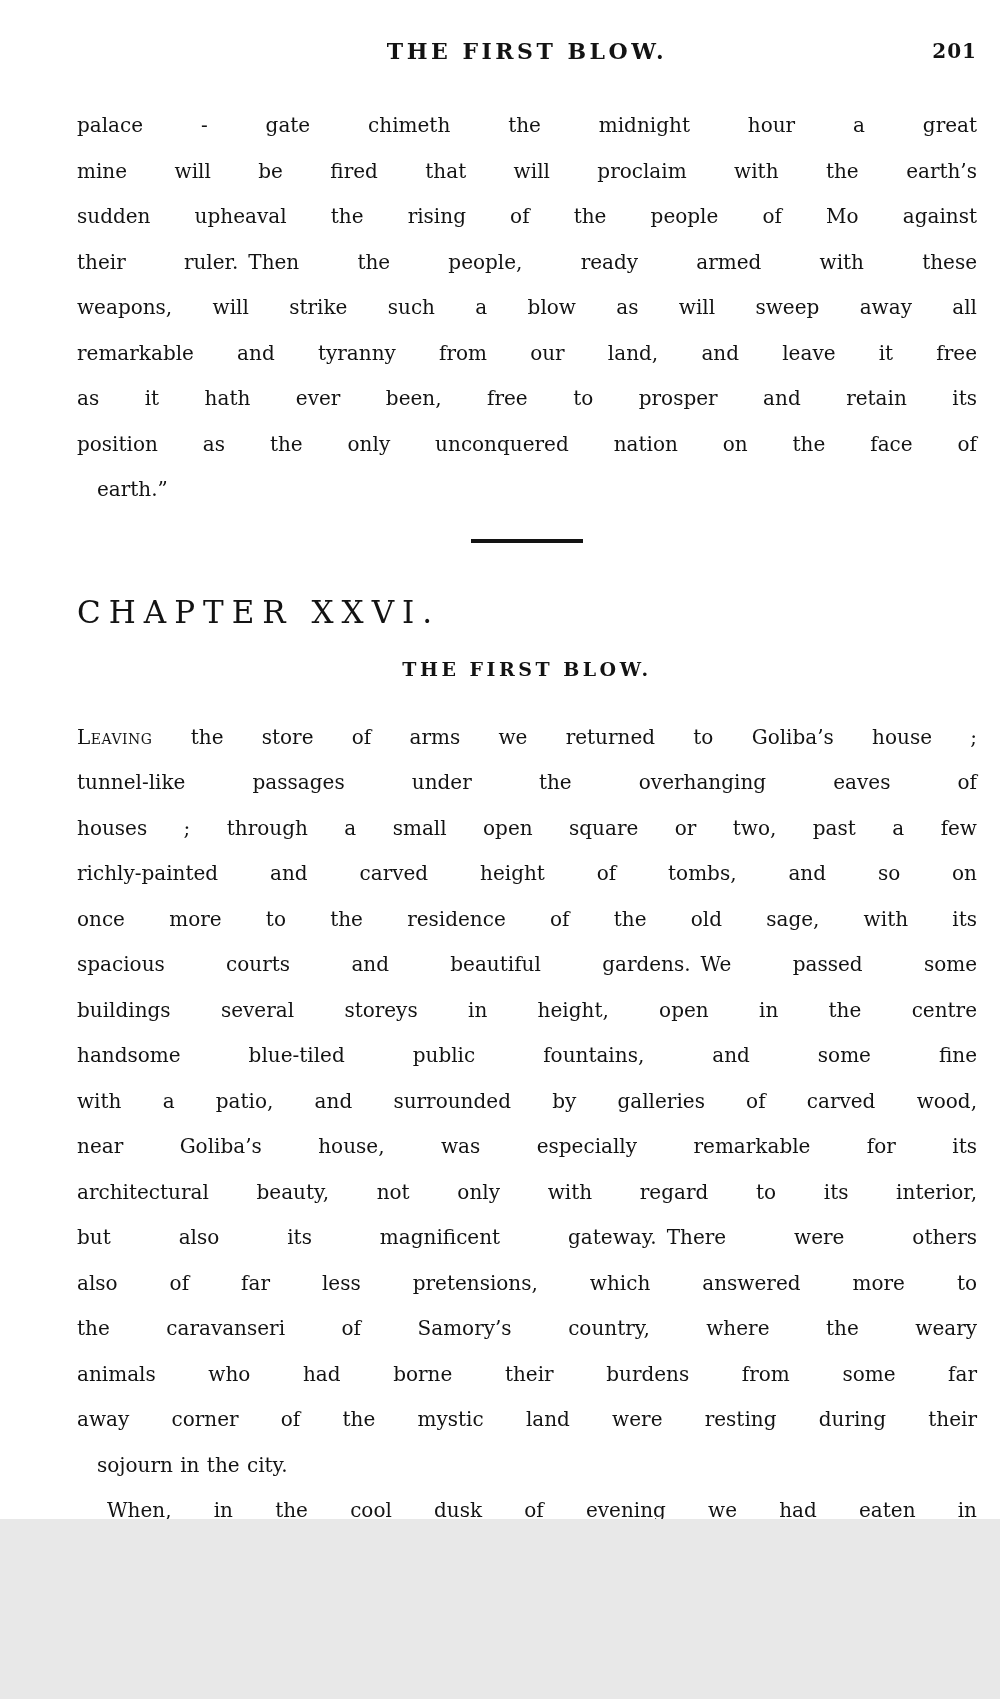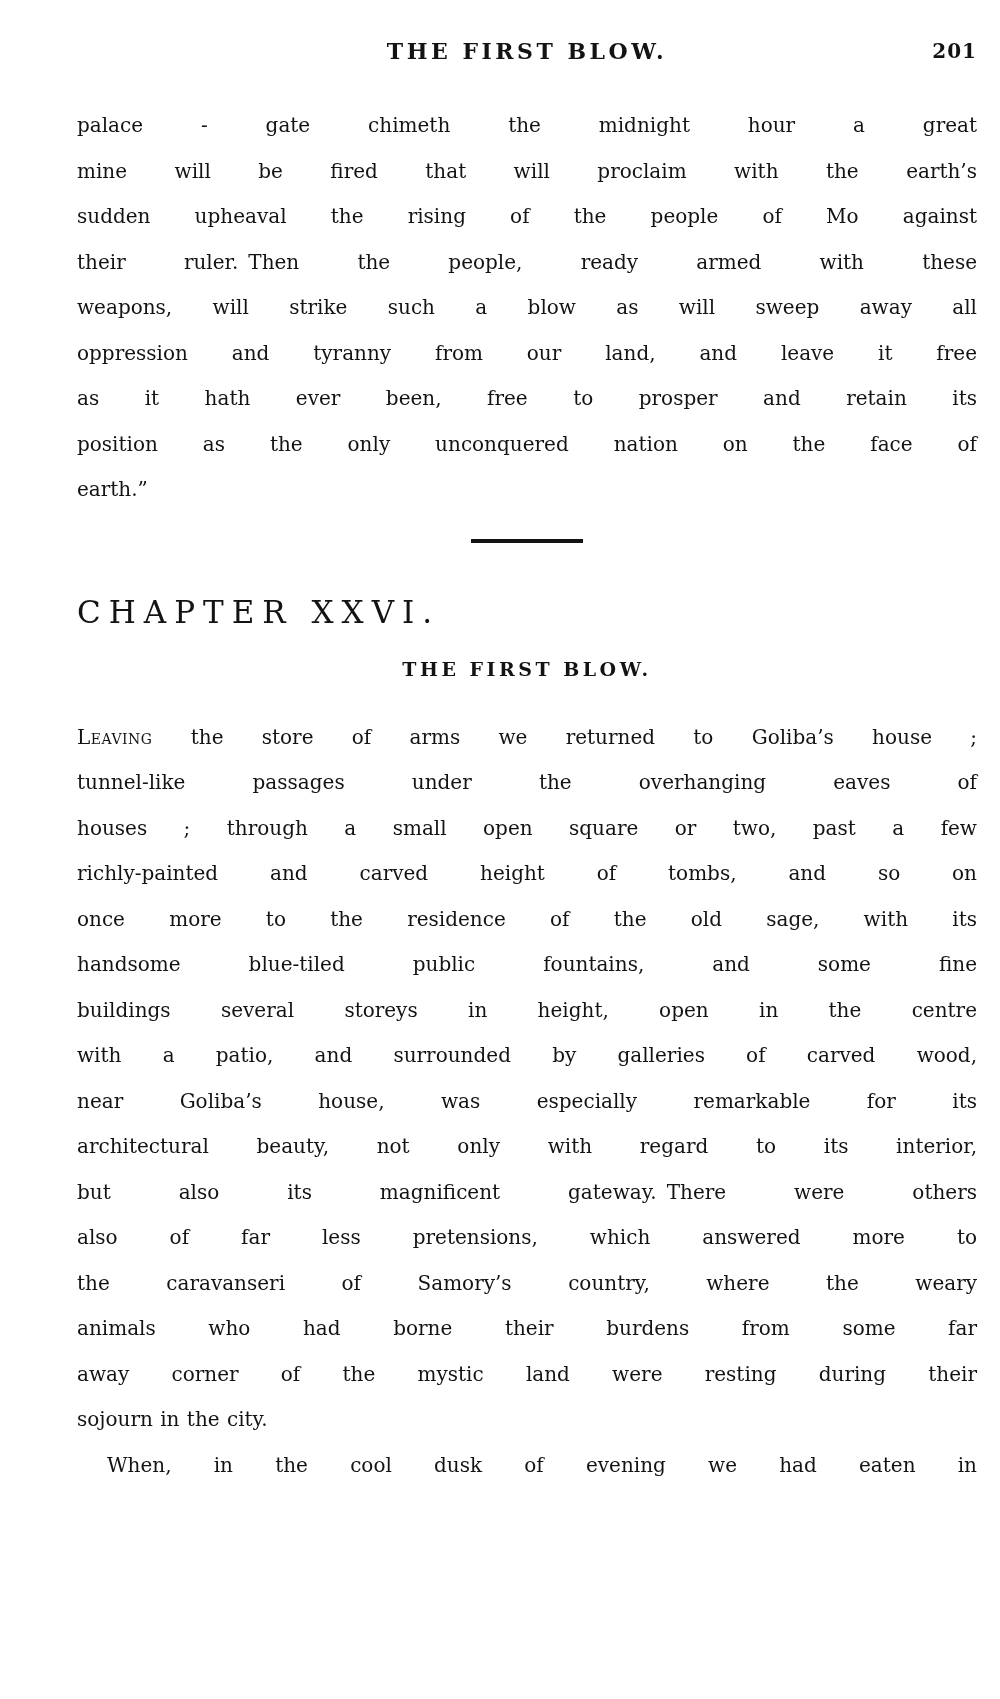--- a/index.html
+++ b/index.html
@@ -1,18 +1,18 @@
 <!DOCTYPE html>
 <html style="--paper: #ffffff; --ink: #131313;"><head>
 <meta charset="utf-8">
 <style>
   html,body{margin:0;padding:0;background:#e8e8e8;}
   .page{
     position:relative;
-    width:1000px;height:1699px;
+    width:1000px;height:1519px;
     margin:0 auto;
     background:var(--paper,#ffffff);
     color:var(--ink,#111111);
     font-family:"DejaVu Serif","Liberation Serif",serif;
     overflow:hidden;
   }
   .column{margin-left:77px;width:900px;}
   
   .running-header{
     position:relative;
@@ -26,21 +26,21 @@
   }
   
   .para{margin:0;padding:0;}
   .intro-para{margin-top:37px;}
   .line{
     font-size:20px;line-height:45.5px;
     text-align:justify;text-align-last:justify;
     word-spacing:1px;
     white-space:normal;
   }
-  .line.lastline{text-align-last:left;}
+  .line.lastline{text-align-last:left;margin-left:20px;}
   .line.indent{text-indent:30px;}
   .sc{font-variant:small-caps;letter-spacing:0.5px;}
   
   .divider{
     width:112px;height:4px;margin:26px auto 0;
     background:var(--ink,#111111);
   }
   .chapter-heading{
     margin-top:48px;line-height:42px;
     text-align:left;
@@ -64,41 +64,42 @@
       <span class="page-number">201</span>
     </div>
 
     <div class="para intro-para">
       <div>
           <div class="line">palace - gate chimeth the midnight hour a great</div>
           <div class="line">mine will be fired that will proclaim with the earth’s</div>
           <div class="line">sudden upheaval the rising of the people of Mo against</div>
           <div class="line">their ruler. Then the people, ready armed with these</div>
           <div class="line">weapons, will strike such a blow as will sweep away all</div>
-          <div class="line">oppression and tyranny from our land, and leave it free</div>
+          <div class="line">remarkable and tyranny from our land, and leave it free</div>
           <div class="line">as it hath ever been, free to prosper and retain its</div>
           <div class="line">position as the only unconquered nation on the face of</div>
         </div>
       <div class="line lastline">earth.”</div>
     </div>
 
     <div class="divider"></div>
 
     <div class="chapter-heading">CHAPTER XXVI.</div>
     <div class="chapter-subtitle">THE FIRST BLOW.</div>
 
     <div class="para body-para">
       <div class="line"><span class="sc">Leaving</span><span> the store of arms we returned to Goliba’s house ;</span></div>
       <div>
           <div class="line">tunnel-like passages under the overhanging eaves of</div>
           <div class="line">houses ; through a small open square or two, past a few</div>
           <div class="line">richly-painted and carved height of tombs, and so on</div>
           <div class="line">once more to the residence of the old sage, with its</div>
+          <div class="line">spacious courts and beautiful gardens. We passed some</div>
+          <div class="line">buildings several storeys in height, open in the centre</div>
           <div class="line">handsome blue-tiled public fountains, and some fine</div>
-          <div class="line">buildings several storeys in height, open in the centre</div>
           <div class="line">with a patio, and surrounded by galleries of carved wood,</div>
           <div class="line">near Goliba’s house, was especially remarkable for its</div>
           <div class="line">architectural beauty, not only with regard to its interior,</div>
           <div class="line">but also its magnificent gateway. There were others</div>
           <div class="line">also of far less pretensions, which answered more to</div>
           <div class="line">the caravanseri of Samory’s country, where the weary</div>
           <div class="line">animals who had borne their burdens from some far</div>
           <div class="line">away corner of the mystic land were resting during their</div>
         </div>
       <div class="line lastline">sojourn in the city.</div>

